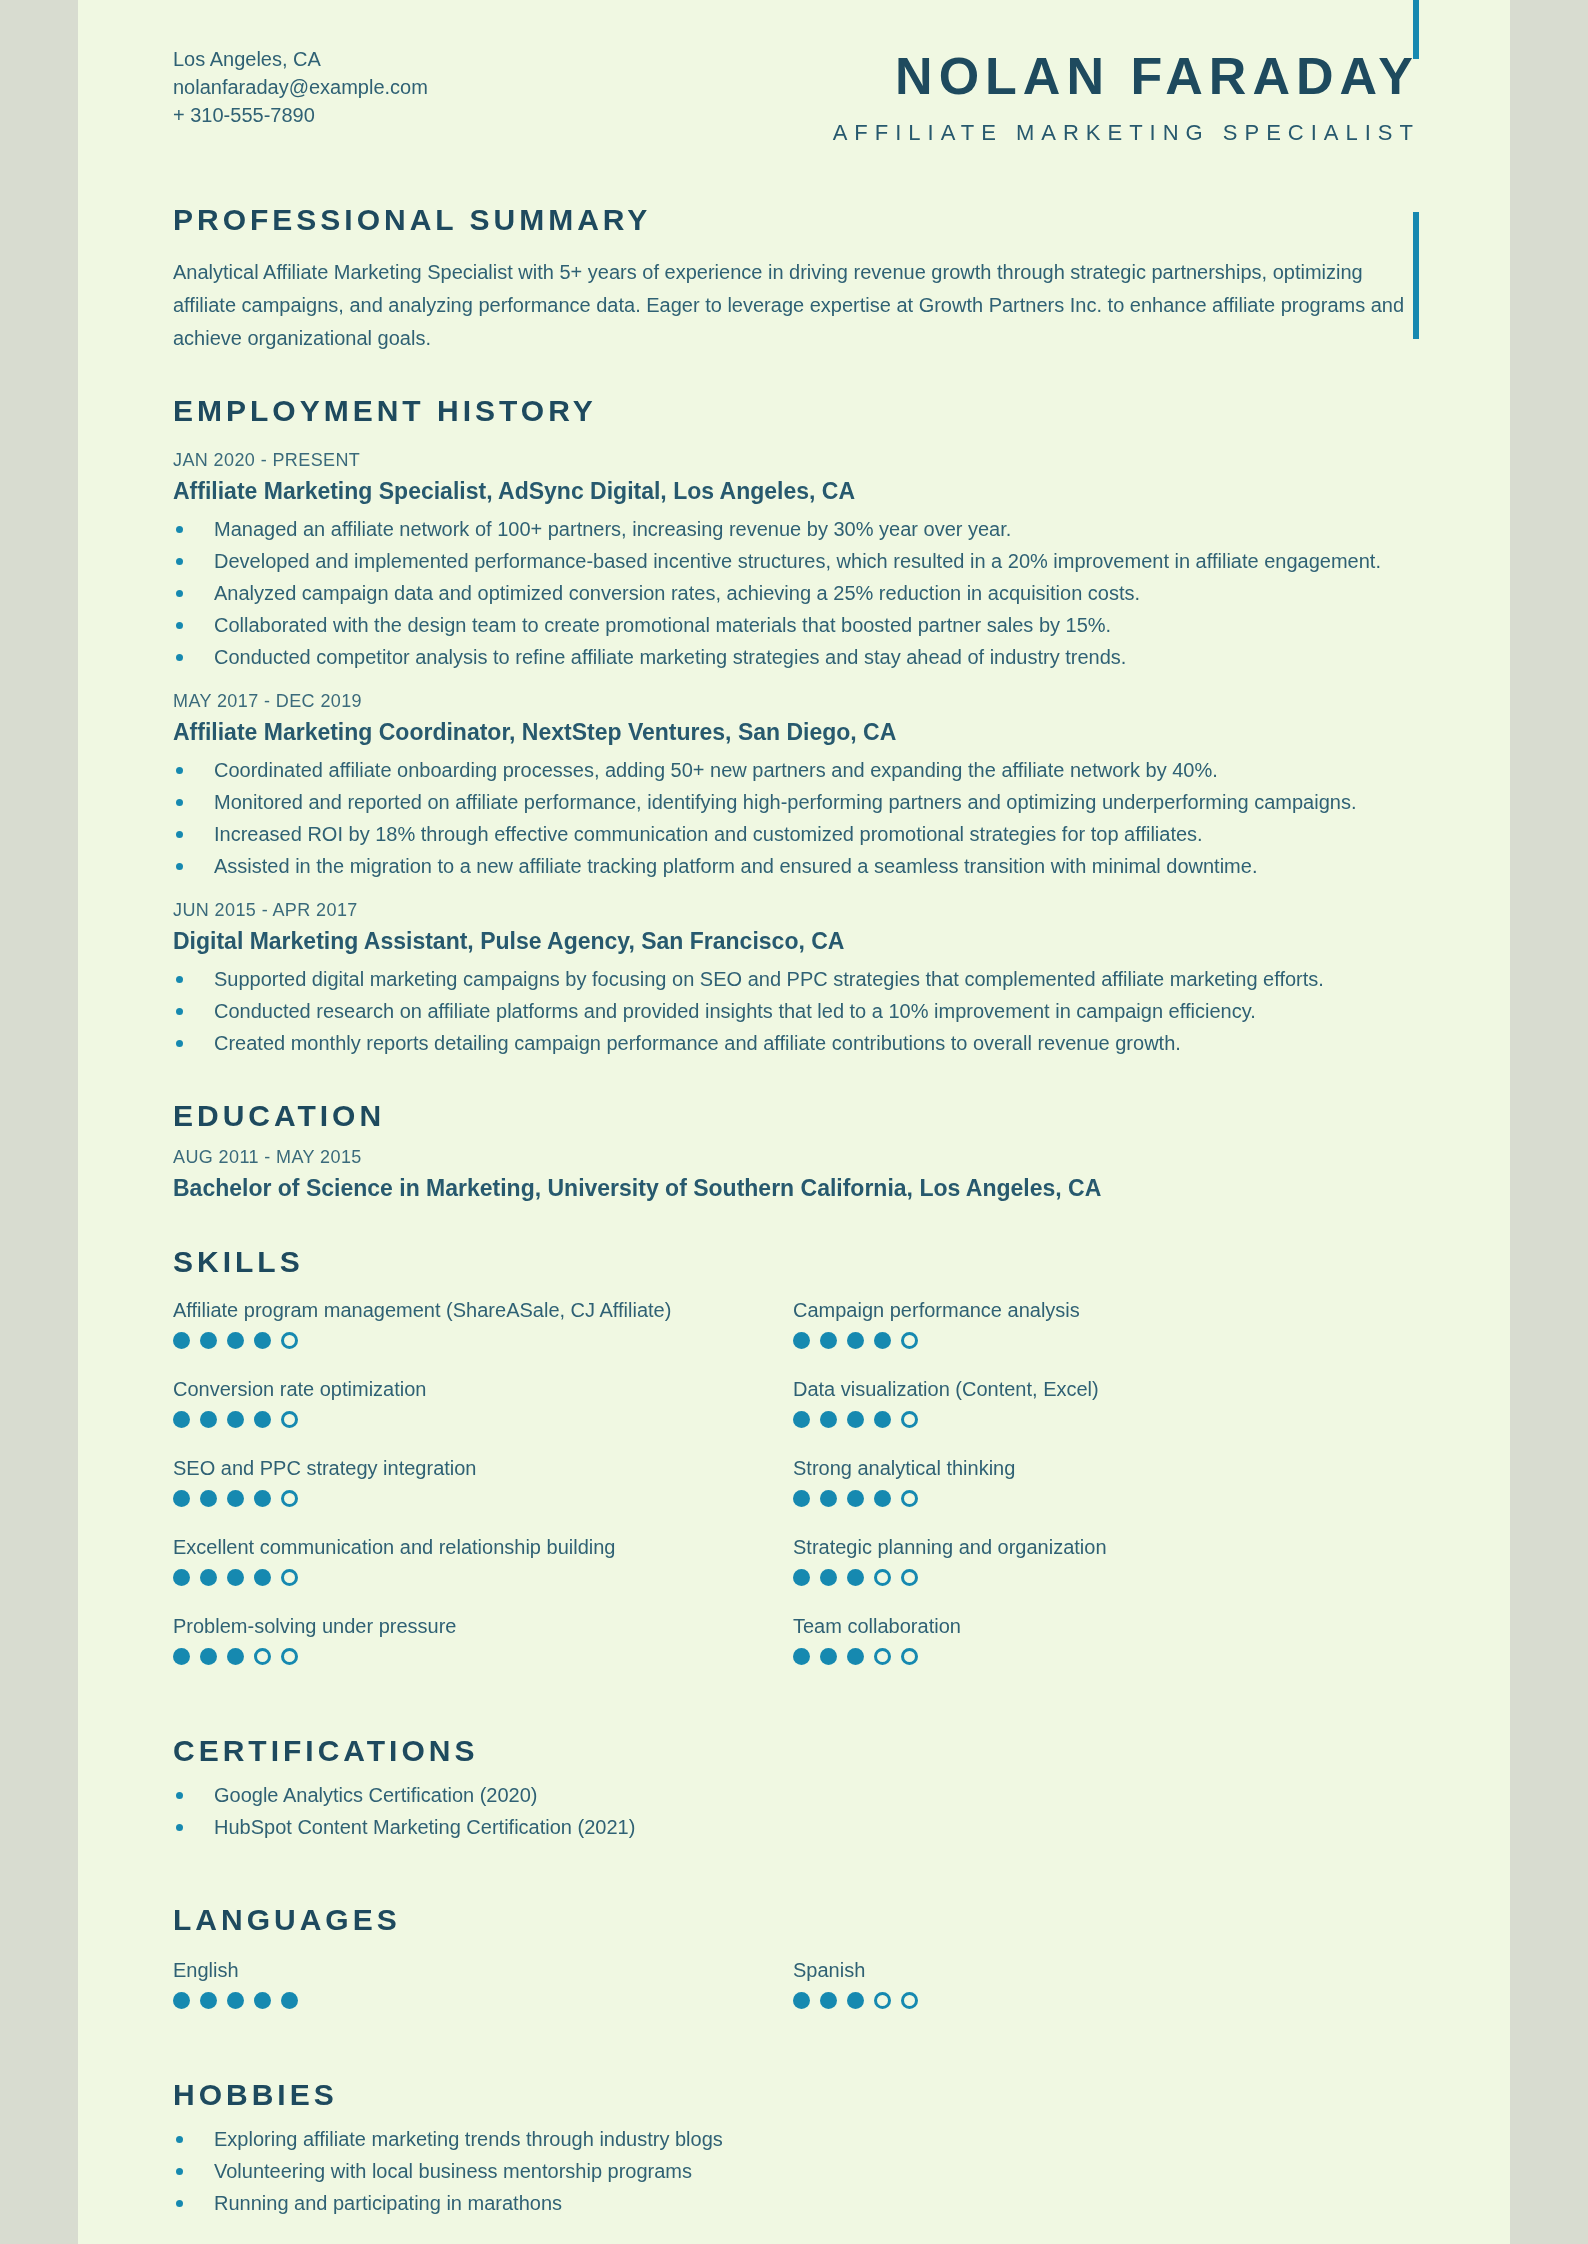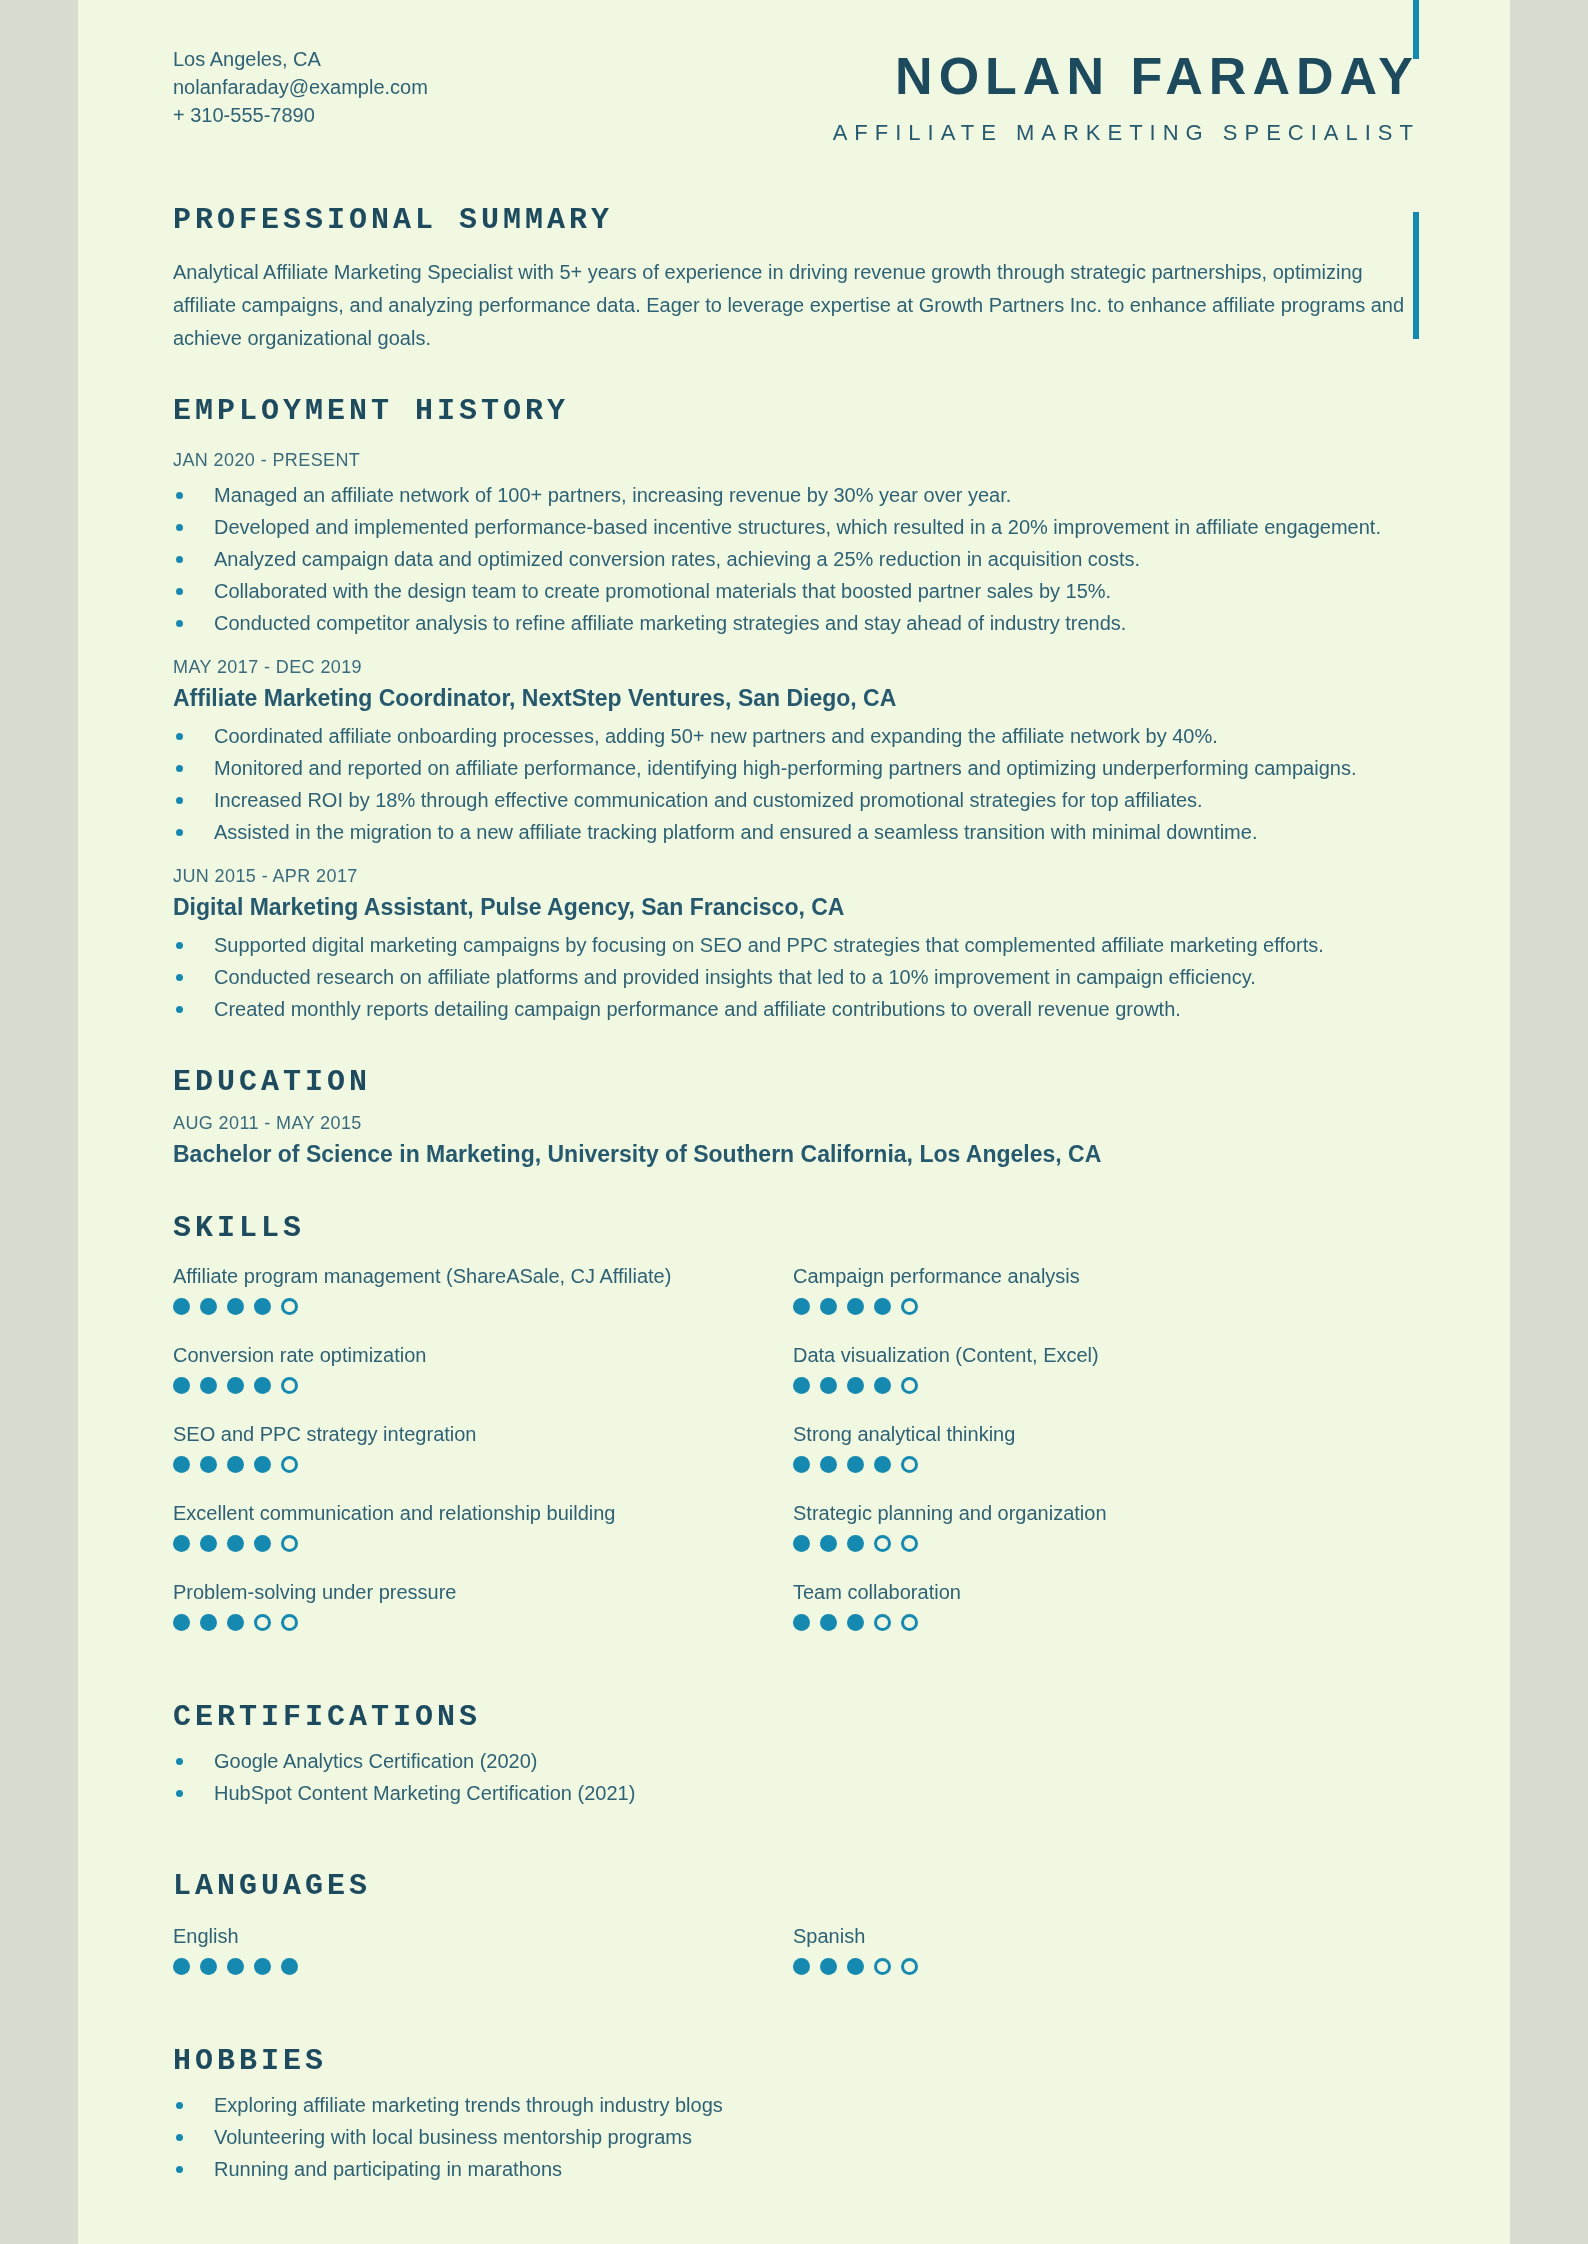--- a/index.html
+++ b/index.html
@@ -25,21 +25,21 @@
     font-size:52px; font-weight:700; letter-spacing:6px; margin-right:-6px;
     color:#1e4a5e; line-height:1.05; white-space:nowrap;
   }
   .jobrole {
     margin-top:16px; font-size:22px; letter-spacing:7px; margin-right:-7px;
     color:#27596e; white-space:nowrap;text-align:center;
   }
 
   h2.section-h {
     font-size:30px; font-weight:700; letter-spacing:4px;
-    color:#1e4a5e; line-height:36px;font-family:Liberation Mono, monospace;
+    color:#1e4a5e; line-height:36px;
   }
   section.sum { margin-top:56px; }
   .summary-text { margin-top:18px; font-size:20px; line-height:33px; max-width:1260px; }
 
   section.emp { margin-top:38px; }
   .job { margin-top:20px; }
   .job:first-child { margin-top:20px; }
   .dates { font-size:18px; line-height:22px; letter-spacing:0.4px; color:#3a6a7b; }
   h3.entry-title { margin-top:6px; font-size:23px; line-height:28px; font-weight:700; color:#27596e; }
 
@@ -93,20 +93,21 @@
   <section class="sum">
     <h2 class="section-h">PROFESSIONAL SUMMARY</h2>
     <p class="summary-text">Analytical Affiliate Marketing Specialist with 5+ years of experience in driving revenue growth through strategic partnerships, optimizing affiliate campaigns, and analyzing performance data. Eager to leverage expertise at Growth Partners Inc. to enhance affiliate programs and achieve organizational goals.</p>
   </section>
 
   <section class="emp">
     <h2 class="section-h">EMPLOYMENT HISTORY</h2>
     <div id="jobs">
         <div class="job">
           <div class="dates">JAN 2020 - PRESENT</div>
+          <h3 class="entry-title">Affiliate Marketing Specialist, AdSync Digital, Los Angeles, CA</h3>
           <ul class="bullets">
             <li>
               <span class="bmark"></span>
               <span class="btext">Managed an affiliate network of 100+ partners, increasing revenue by 30% year over year.</span>
             </li>
             <li>
               <span class="bmark"></span>
               <span class="btext">Developed and implemented performance-based incentive structures, which resulted in a 20% improvement in affiliate engagement.</span>
             </li>
             <li>

